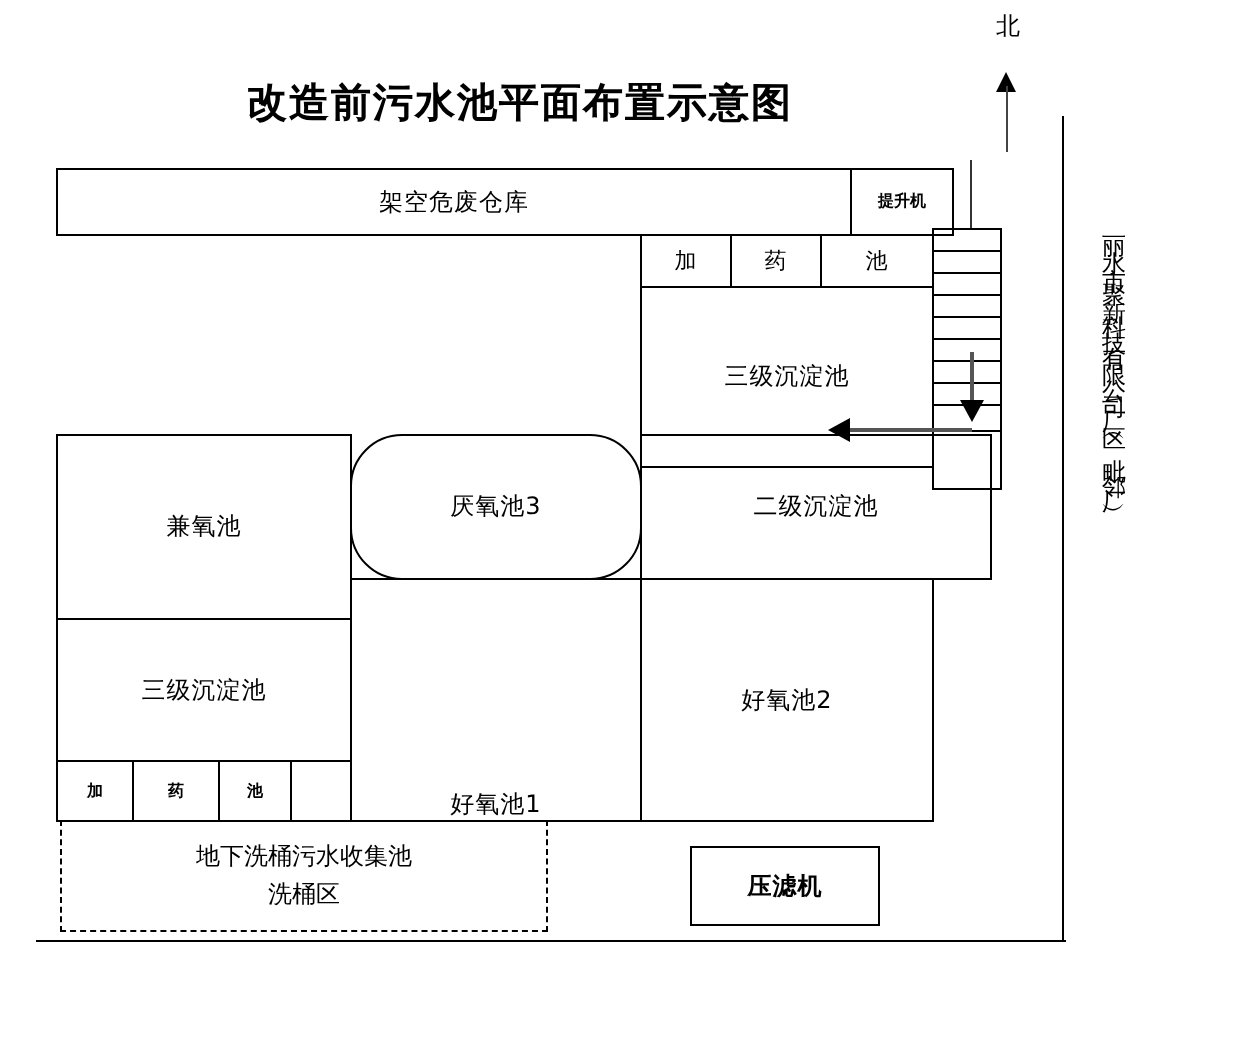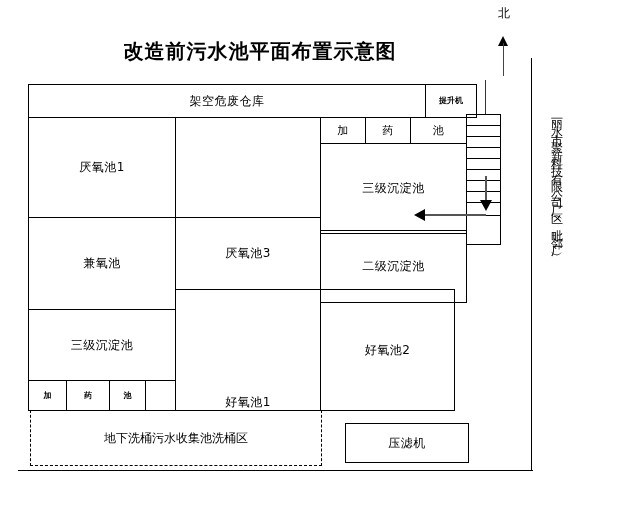--- a/index.html
+++ b/index.html
@@ -130,25 +130,25 @@
     width: 0; height: 0;
     border-top: 6px solid transparent;
     border-bottom: 6px solid transparent;
     border-right: 11px solid #000;
   }
 
   
   #wash-area {
     position: absolute;
     left: 30px; top: 410px;
-    width: 292px; height: 56px;
+    width: 244px; height: 56px;
     border: 1px dashed #000;
     box-sizing: border-box;
     display: flex;
-    flex-direction: row;
+    flex-direction: column;
     align-items: center;
     justify-content: center;
     font-size: 12px;
     line-height: 19px;
     text-align: center;
   }
 
   
   #bottom-rule {
     position: absolute;
@@ -195,60 +195,57 @@
 
   <div class="cell" style="left:28px; top:84px; width:398px; height:34px;">
     <span>架空危废仓库</span>
   </div>
 
   <div class="cell tiny" style="left:425px; top:84px; width:52px; height:34px;">
     <span>提升机</span>
   </div>
   <div id="lift-feed-line"></div>
 
-  <div class="cell" style="left:28px; top:117px; width:148px; height:101px;">
-    <span>厌氧池1</span>
-  </div>
 
 
   <div class="cell small" style="left:320px; top:117px; width:46px; height:27px;">
     <span>加</span>
   </div>
   <div class="cell small" style="left:365px; top:117px; width:46px; height:27px;">
     <span>药</span>
   </div>
   <div class="cell small" style="left:410px; top:117px; width:57px; height:27px;">
     <span>池</span>
   </div>
 
   <div class="cell" style="left:320px; top:143px; width:147px; height:91px;">
     <span>三级沉淀池</span>
   </div>
 
   <div class="cell" style="left:28px; top:217px; width:148px; height:93px;justify-content:center;">
     <span>兼氧池</span>
   </div>
 
-  <div class="cell" style="left:175px; top:217px; width:146px; height:73px;">
+  <div class="cell" style="left:175px; top:217px; width:146px; height:73px;border-radius:26px;">
     <span>厌氧池3</span>
   </div>
 
-  <div class="cell" style="left:320px; top:230px; width:147px; height:73px;">
+  <div class="cell" style="left:320px; top:217px; width:176px; height:73px;">
     <span>二级沉淀池</span>
   </div>
 
   <div class="cell" style="left:28px; top:309px; width:148px; height:72px;">
     <span>三级沉淀池</span>
   </div>
 
   <div class="cell" style="left:175px; top:289px; width:146px; height:122px;align-items:flex-end;">
     <span>好氧池1</span>
   </div>
 
-  <div class="cell" style="left:320px; top:289px; width:135px; height:122px;">
+  <div class="cell" style="left:320px; top:289px; width:147px; height:122px;">
     <span>好氧池2</span>
   </div>
 
   <div class="cell tiny" style="left:28px; top:380px; width:39px; height:31px;">
     <span>加</span>
   </div>
   <div class="cell tiny" style="left:66px; top:380px; width:44px; height:31px;">
     <span>药</span>
   </div>
   <div class="cell tiny" style="left:109px; top:380px; width:37px; height:31px;">
@@ -276,21 +273,21 @@
   <div id="flow-v"></div>
   <div id="flow-v-head"></div>
   <div id="flow-h"></div>
   <div id="flow-h-head"></div>
 
   <div id="wash-area">
     <span>地下洗桶污水收集池</span>
     <span>洗桶区</span>
   </div>
 
-  <div class="cell" style="left:345px; top:423px; width:124px; height:40px;">
+  <div class="cell" style="left:345px; top:423px; width:95px; height:40px;font-weight:bold;">
     <span>压滤机</span>
   </div>
 
   <div id="right-separator"></div>
   <div id="right-company-text">丽水市聚新科技有限公司厂区（毗邻厂）</div>
 
   <div id="bottom-rule"></div>
 
 
 </div>

